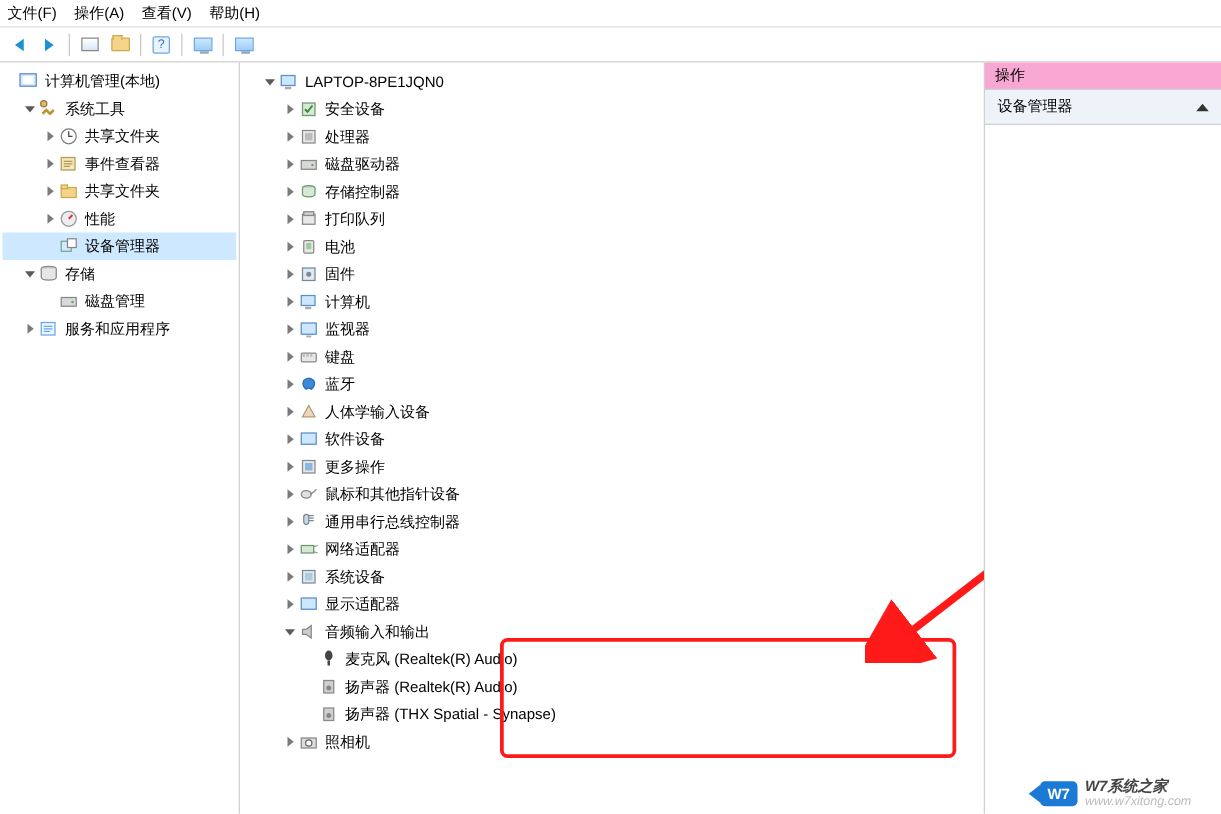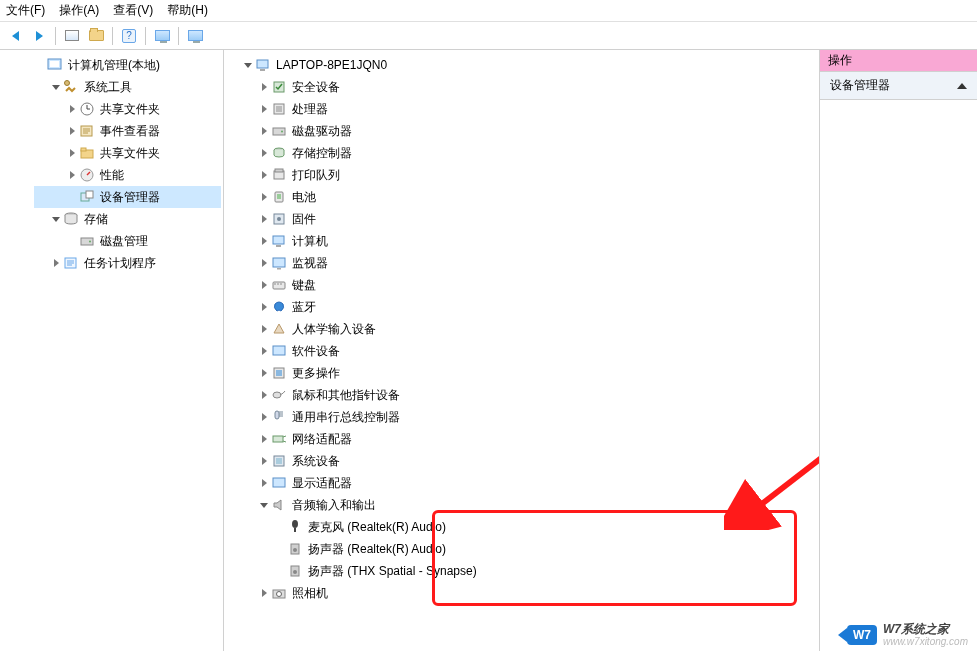--- a/index.html
+++ b/index.html
@@ -44,21 +44,20 @@
 .ico-box{width:14px;height:11px;border:1px solid #888;background:linear-gradient(#fff,#d8e8f8);}
 .ico-folder{width:15px;height:11px;background:#f3d48a;border:1px solid #cfa94e;border-radius:1px;position:relative;}
 .ico-folder::before{content:"";position:absolute;top:-3px;left:0;width:6px;height:3px;background:#f3d48a;border:1px solid #cfa94e;border-bottom:none;}
 .ico-q{width:14px;height:14px;border:1px solid #6aa7e8;border-radius:2px;display:flex;align-items:center;justify-content:center;font-size:10px;color:#2b72c9;background:#eaf3fc;}
 .ico-mon{width:15px;height:11px;border:1px solid #6aa7e8;background:linear-gradient(#cde7ff,#9ecdf7);position:relative;}
 .ico-mon::after{content:"";position:absolute;left:4px;bottom:-3px;width:7px;height:2px;background:#9aa;}
 
 .main {
   display: flex;
   height: calc(651px - 22px - 28px);
-  margin-left: 32px;
 }
 .pane-left {
   width: 192px;
   border-right: 1px solid #d0d0d0;
   padding: 4px 2px;
   overflow:auto;
 }
 .pane-mid {
   width: 596px;
   border-right: 1px solid #d0d0d0;
@@ -112,21 +111,21 @@
 
 .annot-arrow{
   position:absolute;left:500px;top:280px;width:260px;height:200px;pointer-events:none;
 }
 .annot-box{
   position:absolute;left:208px;top:460px;width:365px;height:96px;
   border:3px solid #ff1a1a;border-radius:6px;pointer-events:none;
 }
 
 .watermark{
-  position:absolute;right:9px;bottom:4px;display:flex;align-items:center;gap:6px;
+  position:absolute;right:24px;bottom:4px;display:flex;align-items:center;gap:6px;
   font-size:12px;color:#666;
 }
 .wm-badge{
   background:#1b7ad6;color:#fff;font-weight:bold;padding:3px 6px;border-radius:4px;
   font-size:12px;position:relative;
 }
 .wm-badge::before{
   content:"";position:absolute;left:-9px;top:3px;width:0;height:0;
   border-top:7px solid transparent;border-bottom:7px solid transparent;border-right:9px solid #1b7ad6;
 }
@@ -275,21 +274,21 @@
     </div>
     <div class="tree-row">
       <span class="indent i1"></span>
         <span class="chev right"></span>
       <span class="tic">
           <svg viewBox="0 0 16 16">
             <rect x="2" y="3" width="11" height="10" fill="#eef6ff" stroke="#6aa7e8"></rect>
             <path d="M4 6 H11 M4 8 H11 M4 10 H9" stroke="#6aa7e8"></path>
           </svg>
         </span>
-      <span class="label">任务计划程序</span>
+      <span class="label">服务和应用程序</span>
     </div>
   </div>
 
   <div class="pane-mid">
     <div class="tree-row">
       <span class="indent i1"></span>
         <span class="chev down"></span>
       <span class="tic">
           <svg viewBox="0 0 16 16">
             <rect x="2" y="3" width="11" height="8" fill="#cde7ff" stroke="#5a8fc8"></rect>

